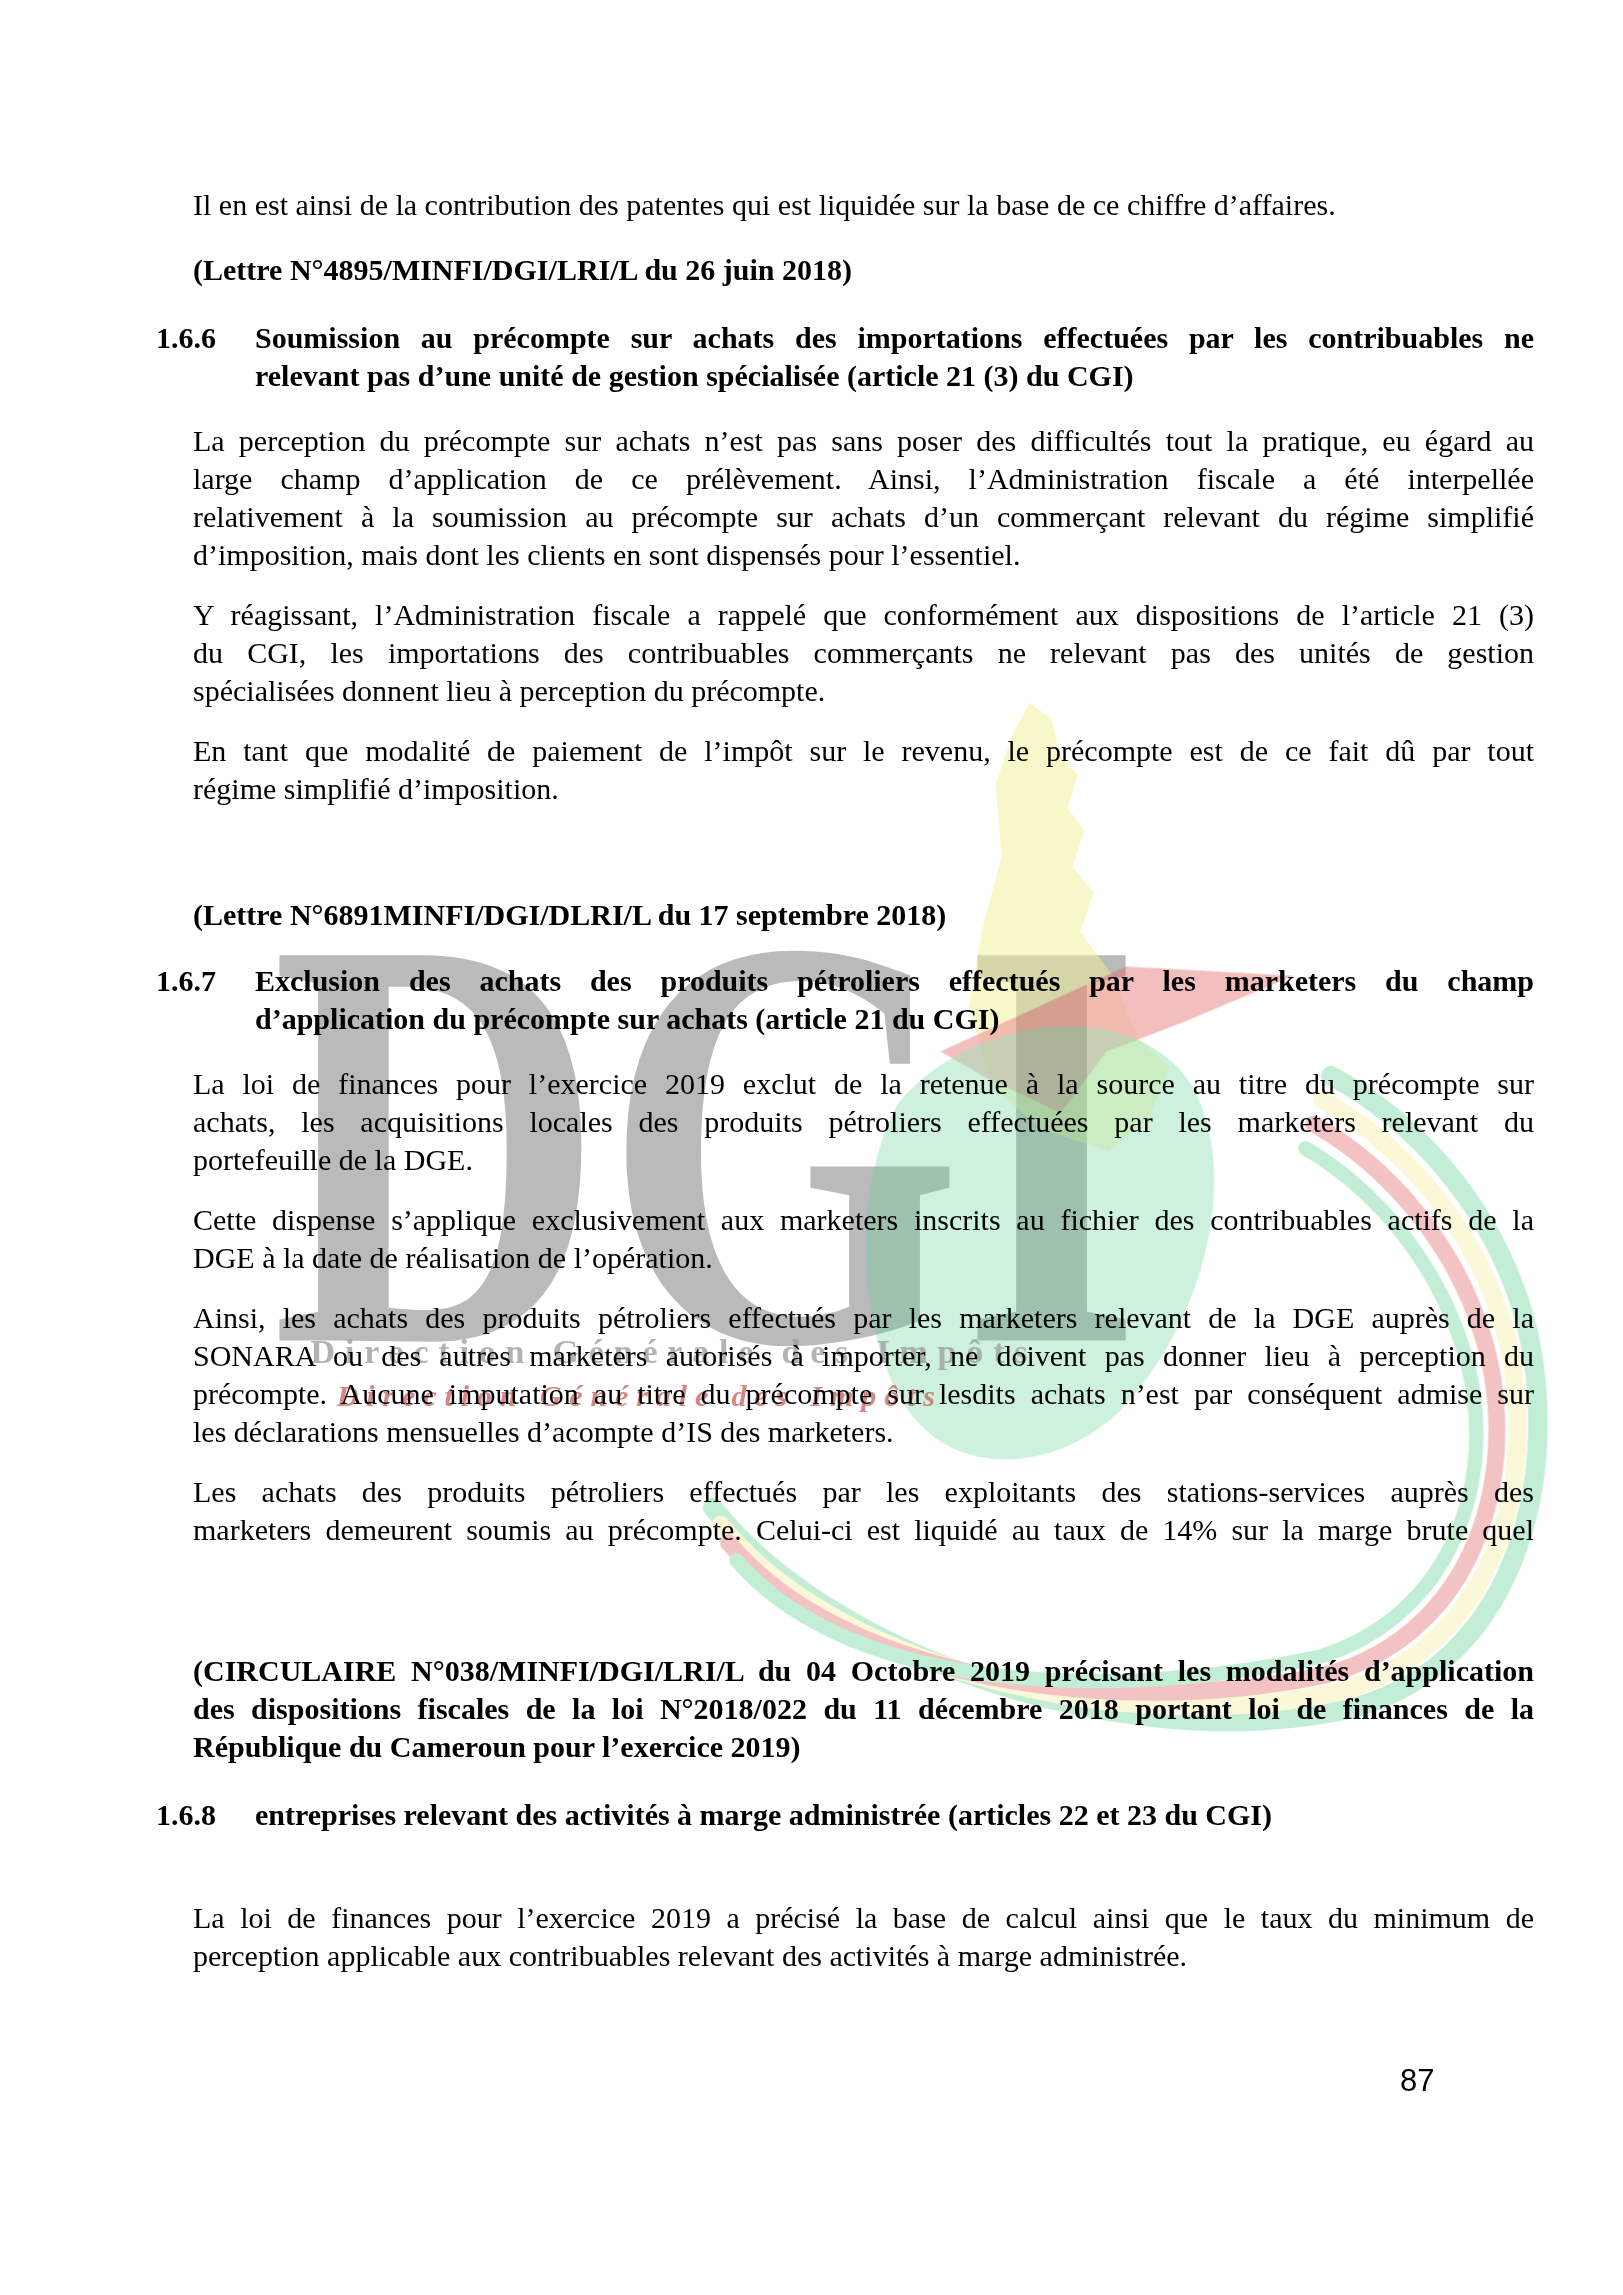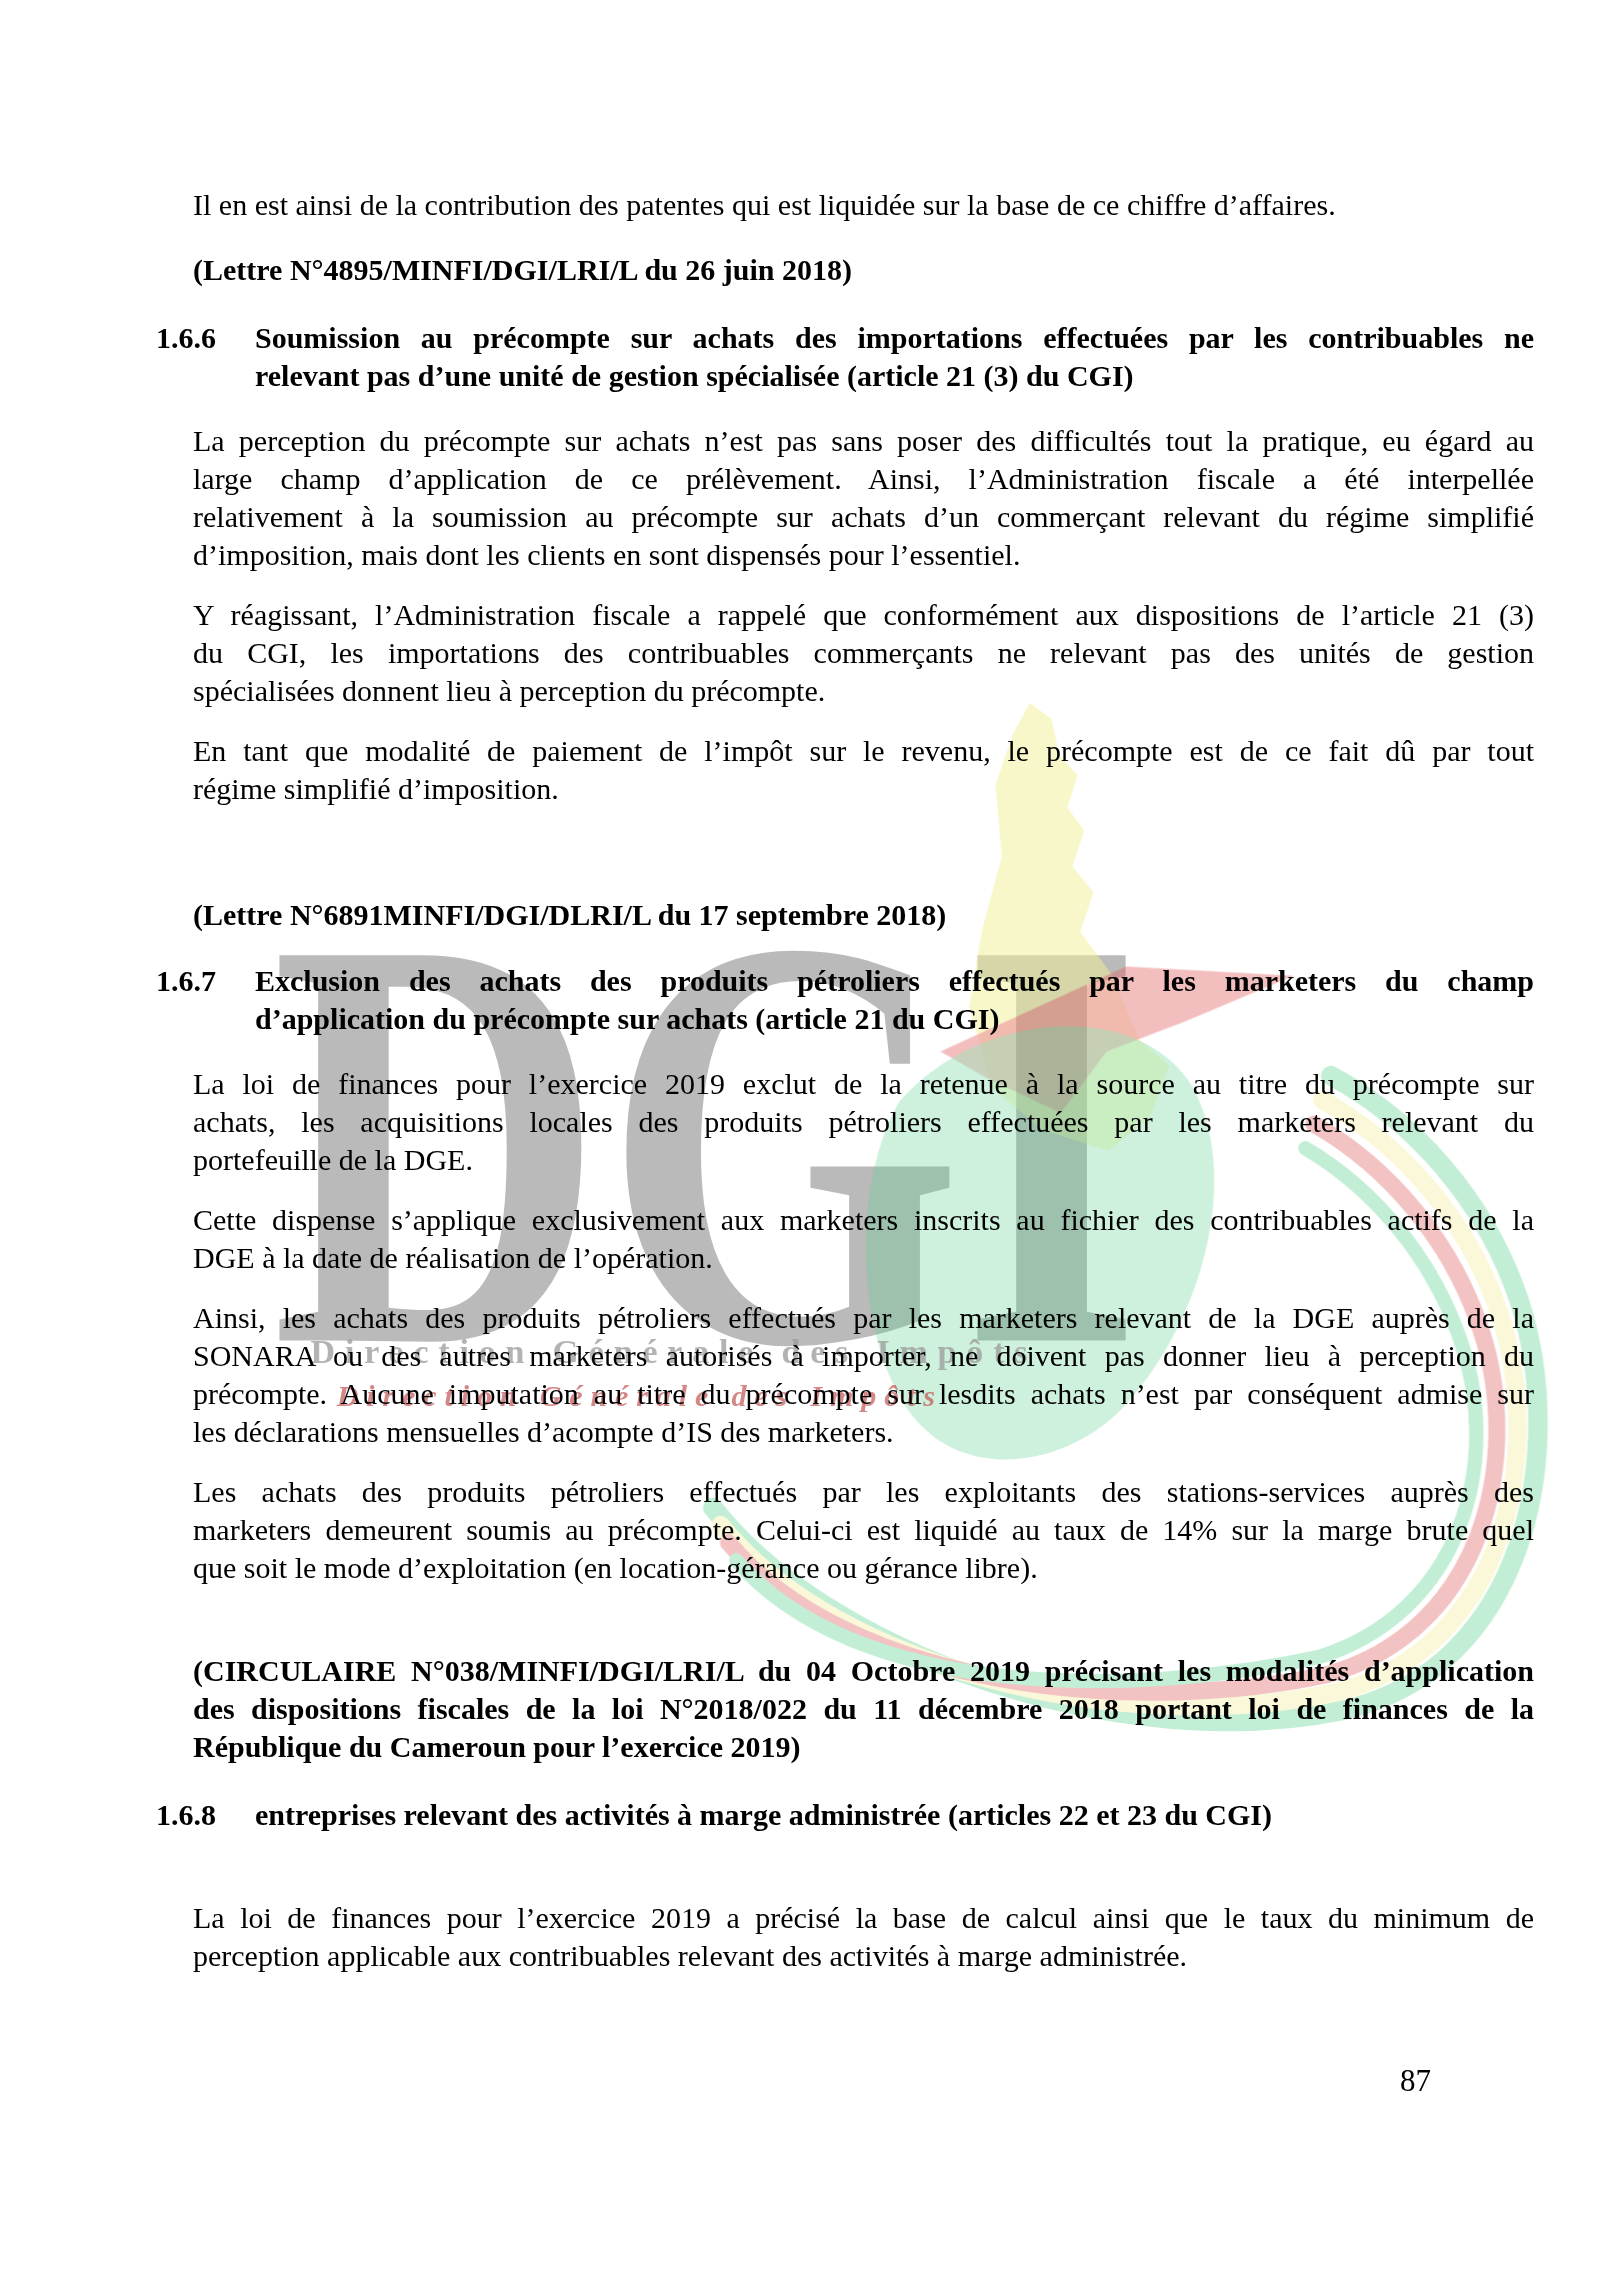--- a/index.html
+++ b/index.html
@@ -28,21 +28,21 @@
   .heading .hnum{flex:0 0 99px;width:99px;}
   .heading .hbody{flex:1 1 auto;}
   .u{text-decoration:underline;text-decoration-thickness:3.9px;text-underline-offset:8.5px;}
   
   .b0{top:186px}  .b1{top:251px}  .b2{top:319px}  .b3{top:422px}
   .b4{top:596px}  .b5{top:732px} .b6{top:896px} .b7{top:962px}
   .b8{top:1065px} .b9{top:1201px} .b10{top:1299px}.b11{top:1473px}
   .b12{top:1652px}.b13{top:1796px}.b14{top:1899px}
   .page-number{
     position:absolute;left:1400px;top:2062px;z-index:1;
-    font-family:Liberation Serif, serif;
+    font-family:Liberation Sans, sans-serif;
     font-size:31px;line-height:38px;
   }
 </style>
 </head>
 <body>
 
 <div class="page">
 
   <div class="watermark">
     <svg width="1308" height="1112" viewBox="0 0 2000 1700" xmlns="http://www.w3.org/2000/svg">
@@ -120,21 +120,20 @@
       </div>
       <div class="block b10">
         <div class="line">Ainsi, les achats des produits pétroliers effectués par les marketers relevant de la DGE auprès de la</div>
         <div class="line">SONARA ou des autres marketers autorisés à importer, ne doivent pas donner lieu à perception du</div>
         <div class="line">précompte. Aucune imputation au titre du précompte sur lesdits achats n’est par conséquent admise sur</div>
         <div class="line last">les déclarations mensuelles d’acompte d’IS des marketers.</div>
       </div>
       <div class="block b11">
         <div class="line">Les achats des produits pétroliers effectués par les exploitants des stations-services auprès des</div>
         <div class="line">marketers demeurent soumis au précompte. Celui-ci est liquidé au taux de 14% sur la marge brute quel</div>
-        <div class="line last">que soit le mode d’exploitation (en location-gérance ou gérance libre).</div>
       </div>
       <div class="block b12 reference">
         <div class="line">(CIRCULAIRE N°038/MINFI/DGI/LRI/L du 04 Octobre 2019 précisant les modalités d’application</div>
         <div class="line">des dispositions fiscales de la loi N°2018/022 du 11 décembre 2018 portant loi de finances de la</div>
         <div class="line last">République du Cameroun pour l’exercice 2019)</div>
       </div>
       <div class="block b13 heading">
         <span class="hnum">1.6.8</span>
         <div class="hbody">
           <div class="line last"><span class="u">entreprises relevant des activités à marge administrée </span><span>(articles 22 et 23 du CGI)</span></div>

